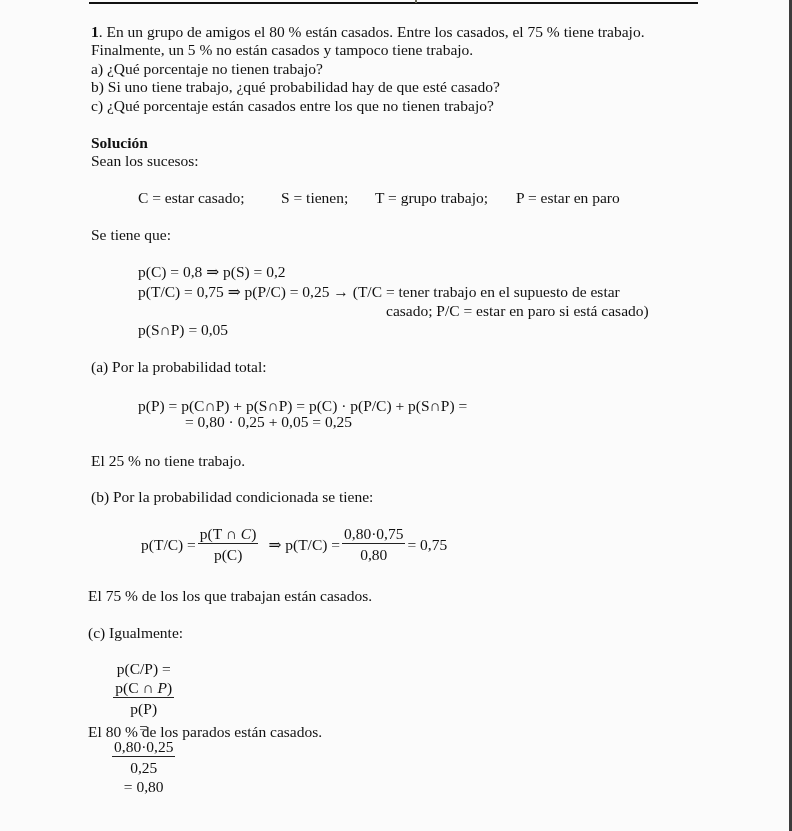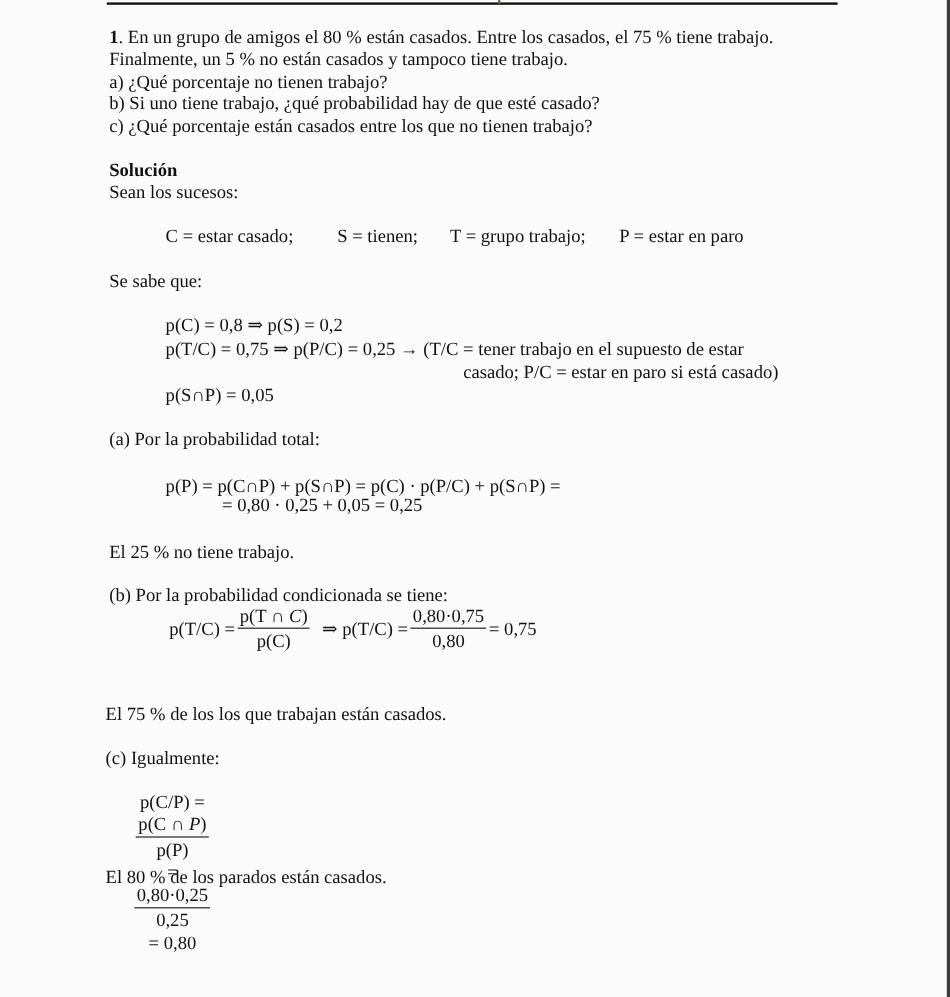--- a/index.html
+++ b/index.html
@@ -37,34 +37,34 @@
 <div class="abs" style="left:91px; top:97px;">c) ¿Qué porcentaje están casados entre los que no tienen trabajo?</div>
 
 <div class="abs bold" style="left:91px; top:134px;">Solución</div>
 <div class="abs" style="left:91px; top:152px;">Sean los sucesos:</div>
 
 <div class="abs" style="left:138px; top:189px;">C = estar casado;</div>
 <div class="abs" style="left:281px; top:189px;">S = tienen;</div>
 <div class="abs" style="left:375px; top:189px;">T = grupo trabajo;</div>
 <div class="abs" style="left:516px; top:189px;">P = estar en paro</div>
 
-<div class="abs" style="left:91px; top:226px;">Se sabe que:</div>
+<div class="abs" style="left:91px; top:226px;">Se tiene que:</div>
 
 <div class="abs" style="left:138px; top:263px;">p(C) = 0,8  ⇒  p(S) = 0,2</div>
 <div class="abs" style="left:138px; top:283px;text-align:center;">p(T/C) = 0,75  ⇒  p(P/C) = 0,25  →  (T/C = tener trabajo en el supuesto de estar</div>
 <div class="abs" style="left:386px; top:302px;">casado; P/C = estar en paro si está casado)</div>
 <div class="abs" style="left:138px; top:321px;">p(S∩P) = 0,05</div>
 
 <div class="abs" style="left:91px; top:358px;">(a) Por la probabilidad total:</div>
 <div class="abs" style="left:138px; top:397px;">p(P) = p(C∩P) + p(S∩P) = p(C) · p(P/C) + p(S∩P) =</div>
 <div class="abs" style="left:185px; top:413px;text-align:right;">= 0,80 · 0,25 + 0,05 = 0,25</div>
 <div class="abs" style="left:91px; top:452px;">El 25 % no tiene trabajo.</div>
 
 <div class="abs" style="left:91px; top:488px;">(b) Por la probabilidad condicionada se tiene:</div>
-<div class="eqrow" style="left:141px; top:504px;">
+<div class="eqrow" style="left:141px; top:524px;">
   <span>p(T/C) =</span>
   <span class="frac">
     <span class="num"><span>p(T ∩ </span><span class="ital">C</span><span>)</span></span>
     <span class="den">p(C)</span>
   </span>
   <span style="margin-left:8px;">⇒  p(T/C) =</span>
   <span class="frac">
     <span class="num">0,80·0,75</span>
     <span class="den">0,80</span>
   </span>

